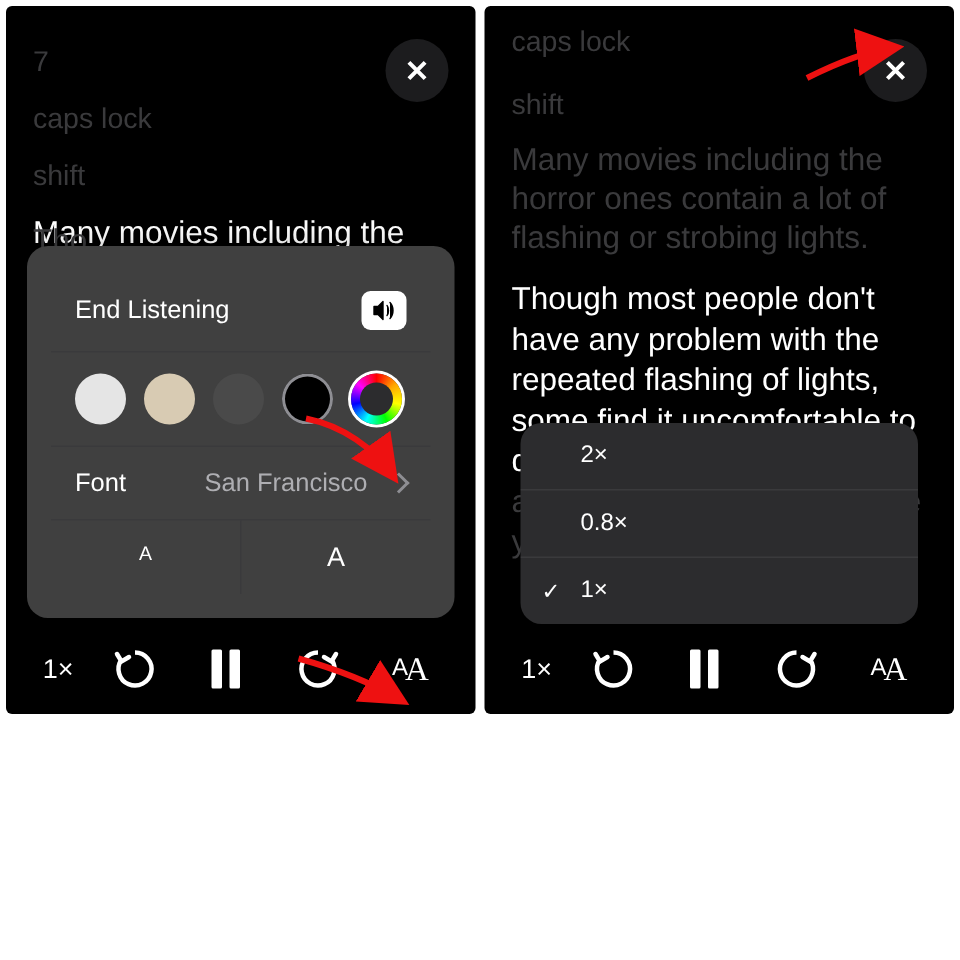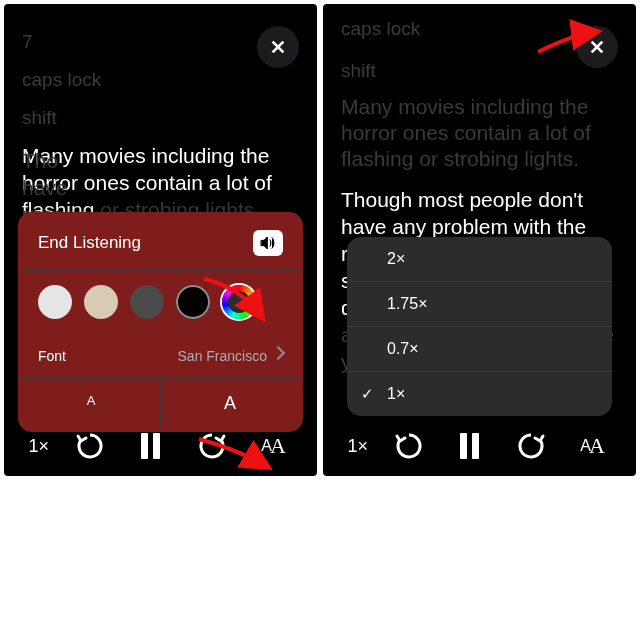--- a/index.html
+++ b/index.html
@@ -13,30 +13,30 @@
   .maintext{color:#fff;font-size:21px;line-height:27px;padding:0 18px;margin-top:6px}
   .maintext .dim{color:#3a3a3c}
   .controls{position:absolute;bottom:10px;left:0;right:0;display:flex;align-items:center;justify-content:space-around;padding:0 14px}
   .controls .lbl{color:#fff;font-size:18px;font-weight:500}
   .ibtn{width:40px;height:40px;display:flex;align-items:center;justify-content:center;color:#fff}
   .pausebars{display:flex;gap:5px}
   .pausebars span{width:7px;height:26px;background:#fff;border-radius:1px}
   .aa{font-family:Georgia,serif;font-size:22px;color:#fff;letter-spacing:-2px}
   .aa .small{font-size:16px}
   
-  .popover{position:absolute;left:14px;right:14px;bottom:44px;background:#7f1d1d;border-radius:14px;padding:4px;color:#fff;box-shadow:0 8px 24px rgba(0,0,0,.5)}
+  .popover{position:absolute;left:14px;right:14px;bottom:64px;background:#404040;border-radius:14px;padding:16px;color:#fff;box-shadow:0 8px 24px rgba(0,0,0,.5)}
   .poprow{display:flex;align-items:center;justify-content:space-between;padding:14px 16px;border-bottom:1px solid #3a3a3c;font-size:17px}
   .poprow:last-child{border-bottom:none}
   .swatches{display:flex;gap:12px;padding:14px 16px;border-bottom:1px solid #3a3a3c;align-items:center}
   .sw{width:34px;height:34px;border-radius:50%}
   .sw.ring{box-shadow:0 0 0 2px #8e8e93 inset}
   .rainbow{background:conic-gradient(red,orange,yellow,lime,cyan,blue,magenta,red);position:relative}
   .rainbow::after{content:"";position:absolute;inset:6px;border-radius:50%;background:#2c2c2e}
-  .fontrow{display:flex;align-items:center;justify-content:space-between;padding:14px 16px;border-bottom:1px solid #3a3a3c;font-size:14px}
-  .fontval{color:#aeaeb2;display:flex;gap:6px}
+  .fontrow{display:flex;align-items:center;justify-content:space-between;padding:14px 16px;border-bottom:1px solid #3a3a3c;font-size:17px}
+  .fontval{color:#aeaeb2;display:flex;align-items:center;gap:16px}
   .sizerow{display:flex}
   .sizebtn{flex:1;text-align:center;padding:14px 0;font-size:18px}
   .sizebtn:first-child{border-right:1px solid #3a3a3c;font-size:13px}
   .voicebubble{width:30px;height:26px;background:#fff;border-radius:6px;position:relative;display:flex;align-items:center;justify-content:center}
   .voicebubble::after{content:"";position:absolute;bottom:-5px;right:6px;width:0;height:0;border:5px solid transparent;border-top-color:#fff}
   .voicebubble svg{width:16px;height:14px}
   
   .arrow{position:absolute;pointer-events:none}
   .arrow svg{overflow:visible}
   
@@ -159,22 +159,21 @@
     </div>
 
     <div style="padding:6px 18px 0 18px;color:#3a3a3c;font-size:21px;line-height:26px">Many movies including the horror ones contain a lot of flashing or strobing lights.</div>
 
     <div class="maintext" style="margin-top:14px">
       <span>Though most people don't have any problem with the repeated flashing of lights, some find it uncomfortable to deal with such lights. If you </span><span class="dim">are one of them, chances are you would be glad to know </span>
     </div>
 
     <div class="speedlist">
       <div class="speeditem"><span>2×</span></div>
-      <div class="speeditem"><span>1.75×</span></div>
-      <div class="speeditem"><span>0.7×</span></div>
+      <div class="speeditem"><span>0.8×</span></div>
       <div class="speeditem"><span class="chk">✓</span><span>1×</span></div>
     </div>
 
     <div class="controls">
       <span class="lbl">1×</span>
       <span class="ibtn">
         <svg width="30" height="30" viewBox="0 0 30 30">
             <path d="M15 4a11 11 0 1 1-9 4.7" fill="none" stroke="#fff" stroke-width="3"></path>
             <path d="M3 5l3 5 5-3" fill="none" stroke="#fff" stroke-width="3" stroke-linecap="round"></path>
           </svg>

